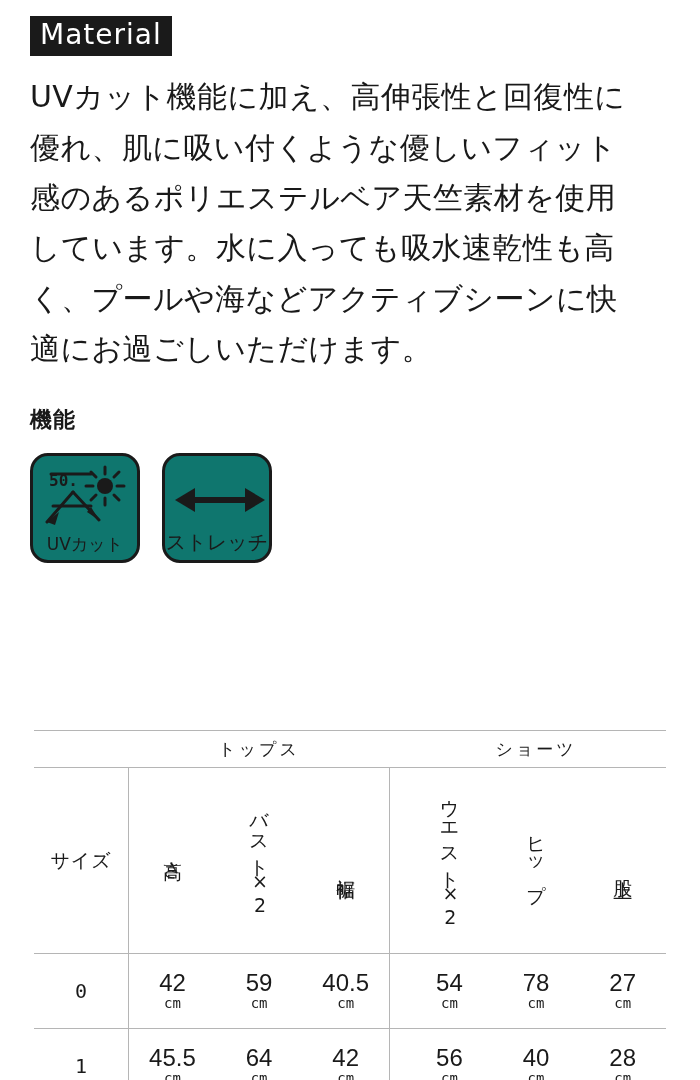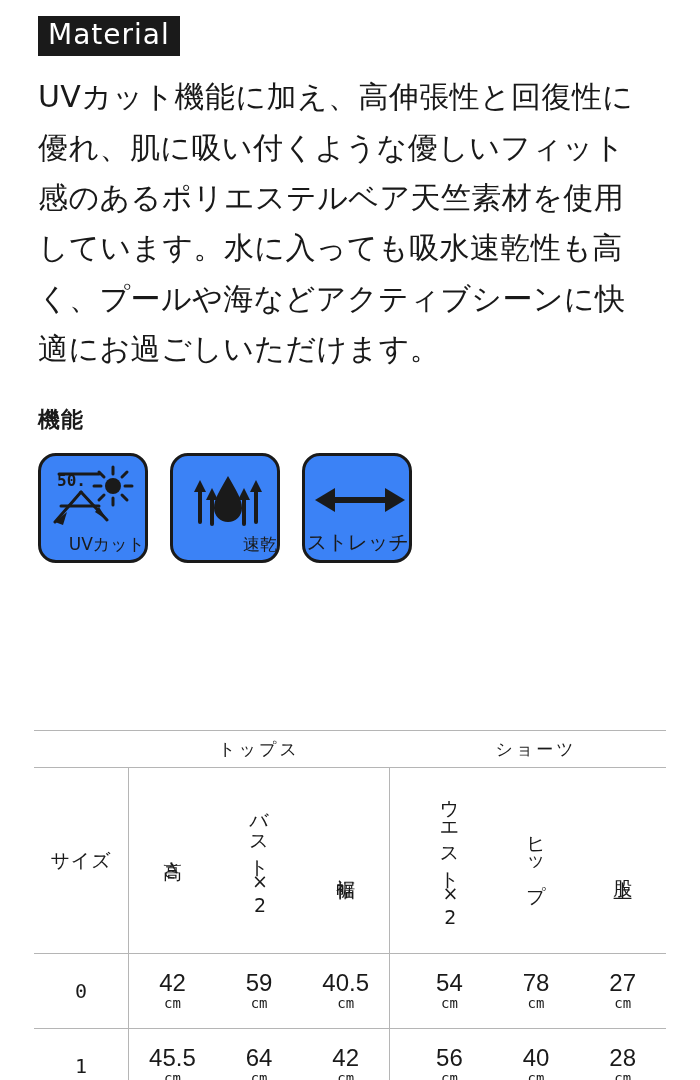--- a/index.html
+++ b/index.html
@@ -13,21 +13,21 @@
     font-family: "Liberation Sans", sans-serif;
     color: #1a1a1a;
     position: relative;
     overflow: hidden;
   }
   .page {
     width: 700px;
     height: 810px;
     position: relative;
     box-sizing: border-box;
-    padding: 0 38px;
+    padding: 0 30px;
   }
 
   
   .material-heading {
     display: inline-block;
     background: #1a1a1a;
     color: #ffffff;
     font-size: 28px;
     line-height: 1.15;
     letter-spacing: 1px;
@@ -63,32 +63,32 @@
     gap: 22px;
     margin-top: 18px;
   }
   .feature-box {
     width: 110px;
     height: 110px;
     border: 3px solid #1a1a1a;
     border-radius: 18px;
     box-sizing: border-box;
     position: relative;
-    background: #3b82f6;
+    background: #0f766e;
   }
   .feature-art {
     position: absolute;
     top: 6px; left: 0; right: 0;
     height: 68px;
   }
   .feature-label {
     position: absolute;
     bottom: 4px;
     left: 0; right: 0;
-    text-align: right;
+    text-align: center;
     font-size: 17px;
     letter-spacing: 0px;
     font-family: "DejaVu Sans", sans-serif;
     color: #1a1a1a;
   }
   .feature-label.small { font-size: 20px; }
 
   
   .size-table-wrap {
     position: absolute;
@@ -186,38 +186,20 @@
             <line x1="20" y1="44" x2="58" y2="44"></line>
           </g>
           <polygon points="14,60 26,50 22,63" fill="#1a1a1a"></polygon>
           <polygon points="66,58 54,50 58,45" fill="#1a1a1a"></polygon>
           <text x="16" y="24" font-family="DejaVu Sans Mono, monospace" font-size="16" font-weight="bold" fill="#1a1a1a">50.</text>
         </svg>
       </div>
       <div class="feature-label">UVカット</div>
     </div>
 
-    <div class="feature-box">
-      <div class="feature-art">
-        <svg viewBox="0 0 110 70" width="110" height="70" aria-hidden="true">
-          <path d="M55 14 C47 28 41 37 41 46 a14 14 0 0 0 28 0 C69 37 63 28 55 14 Z" fill="#1a1a1a"></path>
-          <g stroke="#1a1a1a" stroke-width="4" fill="none" stroke-linecap="round">
-            <line x1="27" y1="60" x2="27" y2="26"></line>
-            <line x1="39" y1="62" x2="39" y2="34"></line>
-            <line x1="71" y1="62" x2="71" y2="34"></line>
-            <line x1="83" y1="60" x2="83" y2="26"></line>
-          </g>
-          <polygon points="27,18 21,30 33,30" fill="#1a1a1a"></polygon>
-          <polygon points="39,26 33,38 45,38" fill="#1a1a1a"></polygon>
-          <polygon points="71,26 65,38 77,38" fill="#1a1a1a"></polygon>
-          <polygon points="83,18 77,30 89,30" fill="#1a1a1a"></polygon>
-        </svg>
-      </div>
-      <div class="feature-label">速乾</div>
-    </div>
 
     <div class="feature-box">
       <div class="feature-art">
         <svg viewBox="0 0 110 70" width="110" height="70" aria-hidden="true">
           <line x1="22" y1="38" x2="88" y2="38" stroke="#1a1a1a" stroke-width="6"></line>
           <polygon points="10,38 30,26 30,50" fill="#1a1a1a"></polygon>
           <polygon points="100,38 80,26 80,50" fill="#1a1a1a"></polygon>
         </svg>
       </div>
       <div class="feature-label small">ストレッチ</div>

